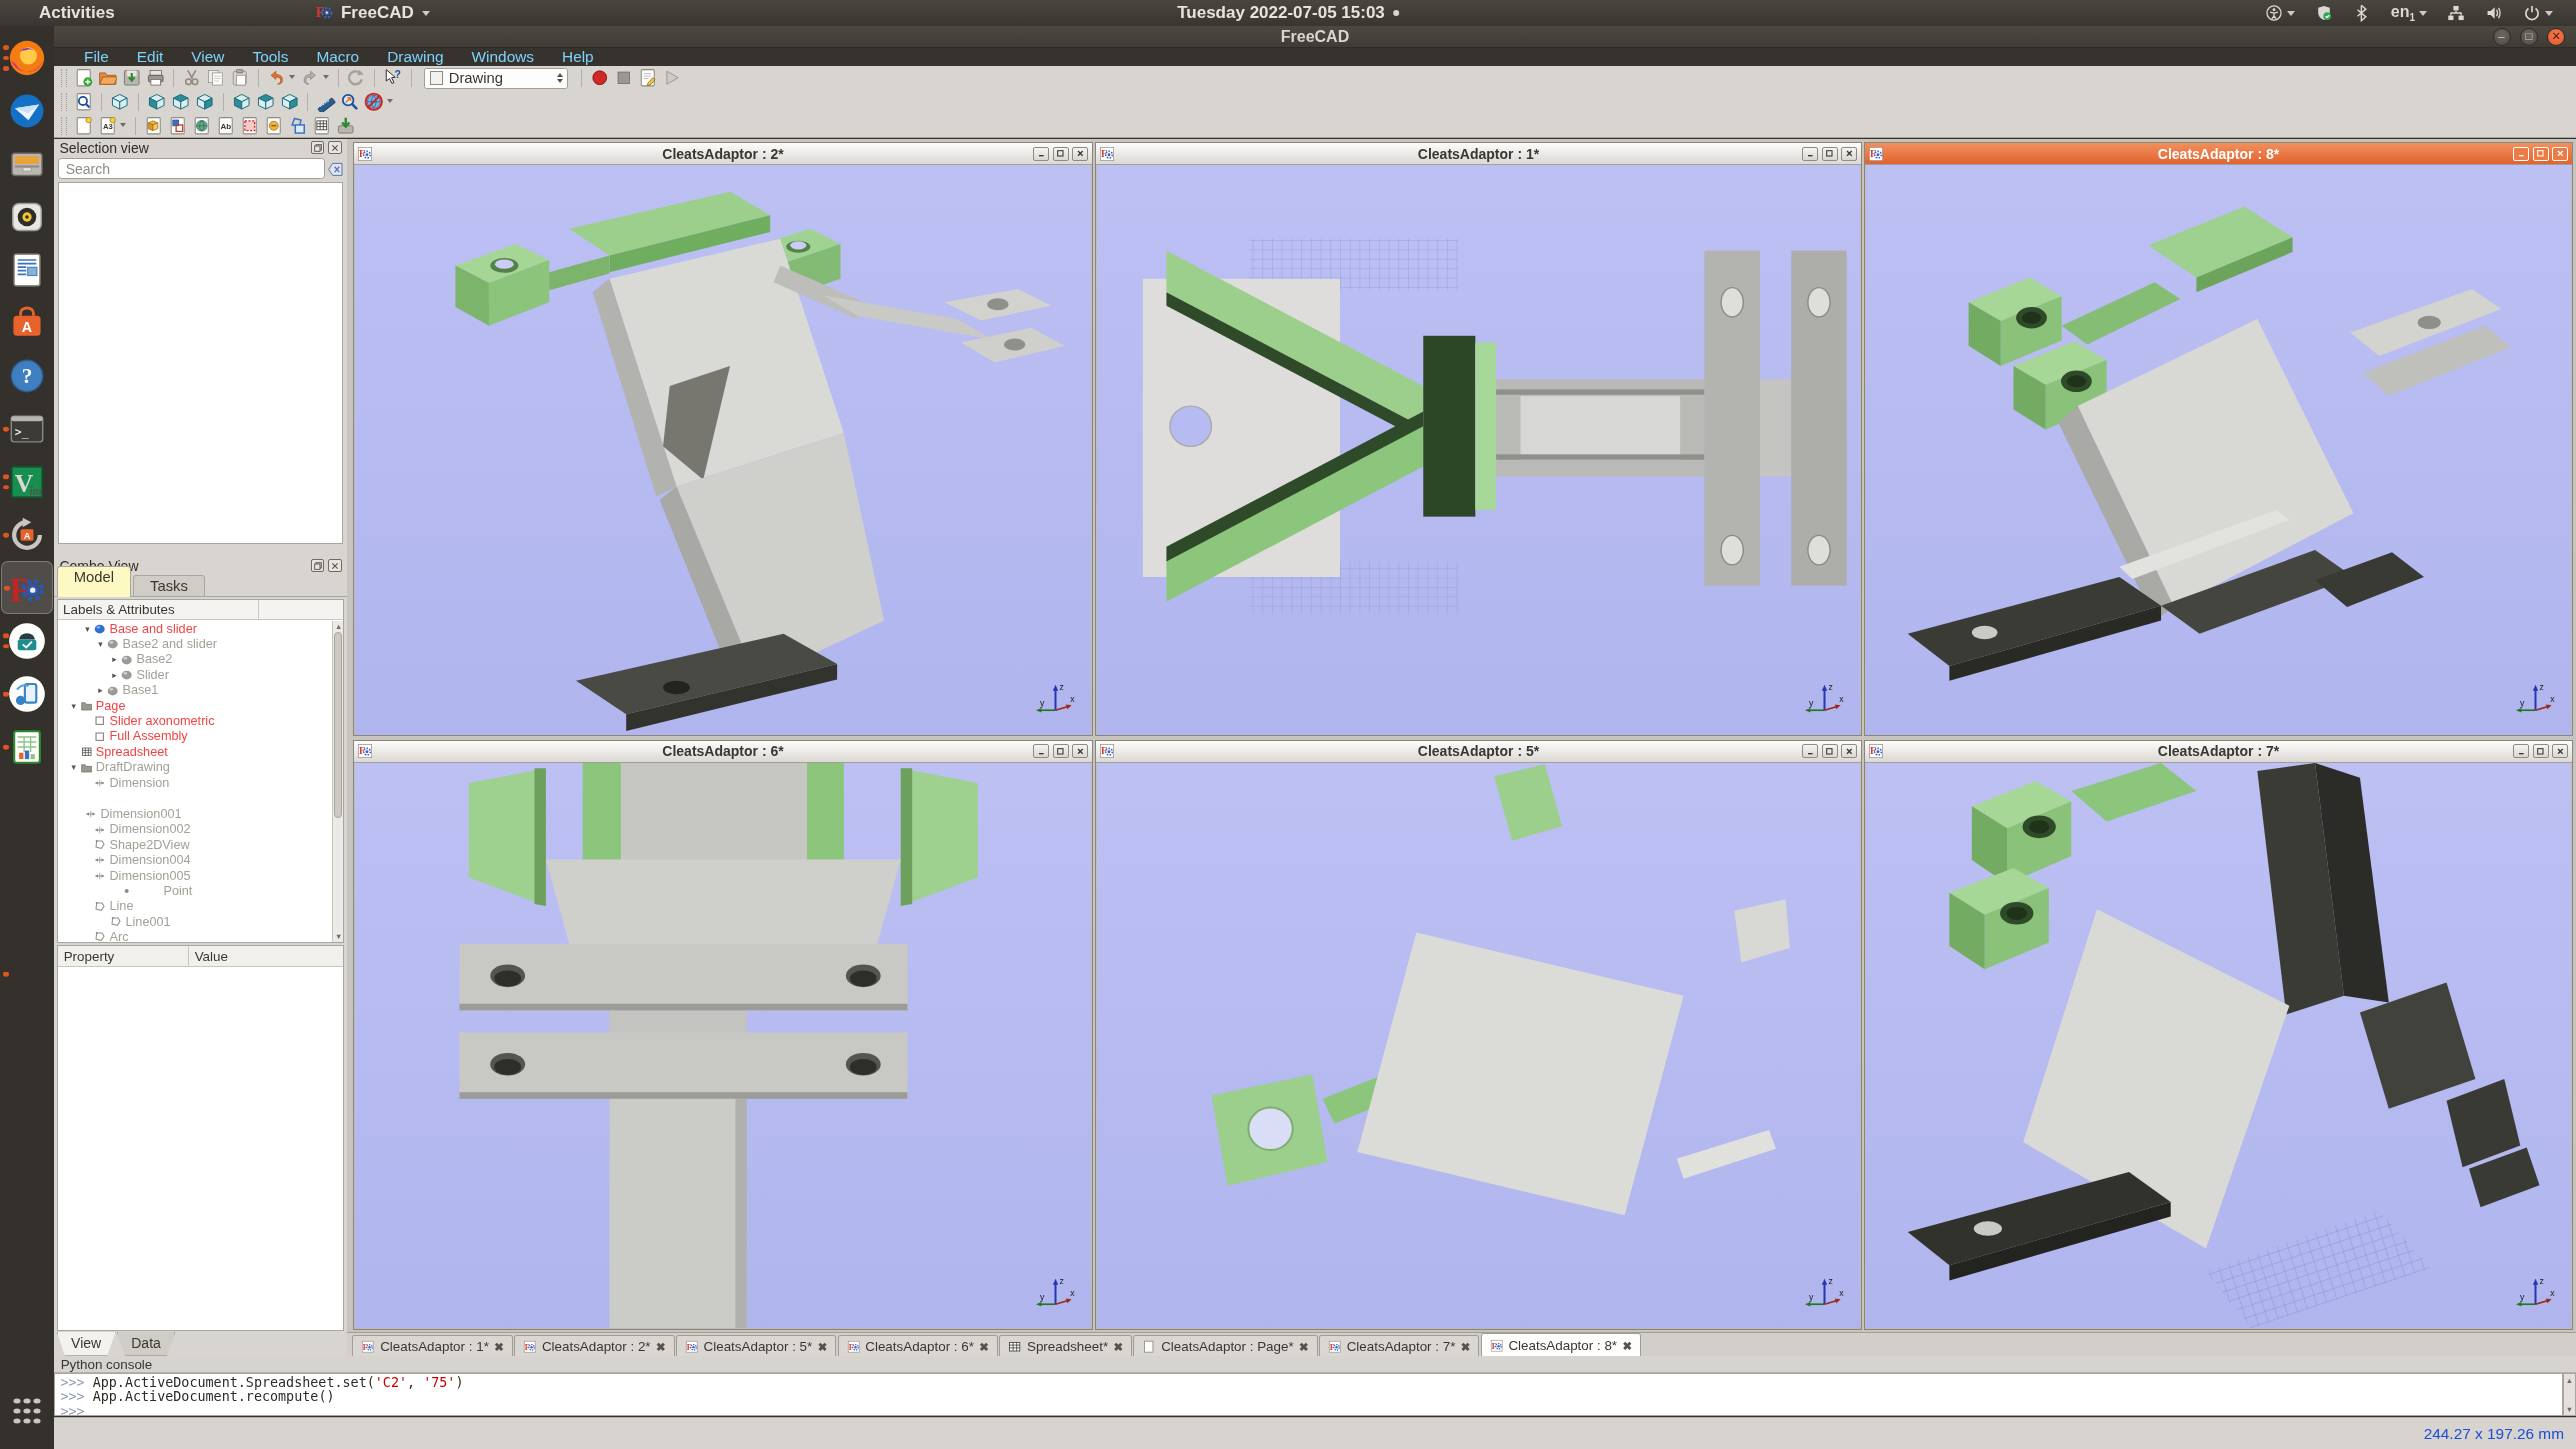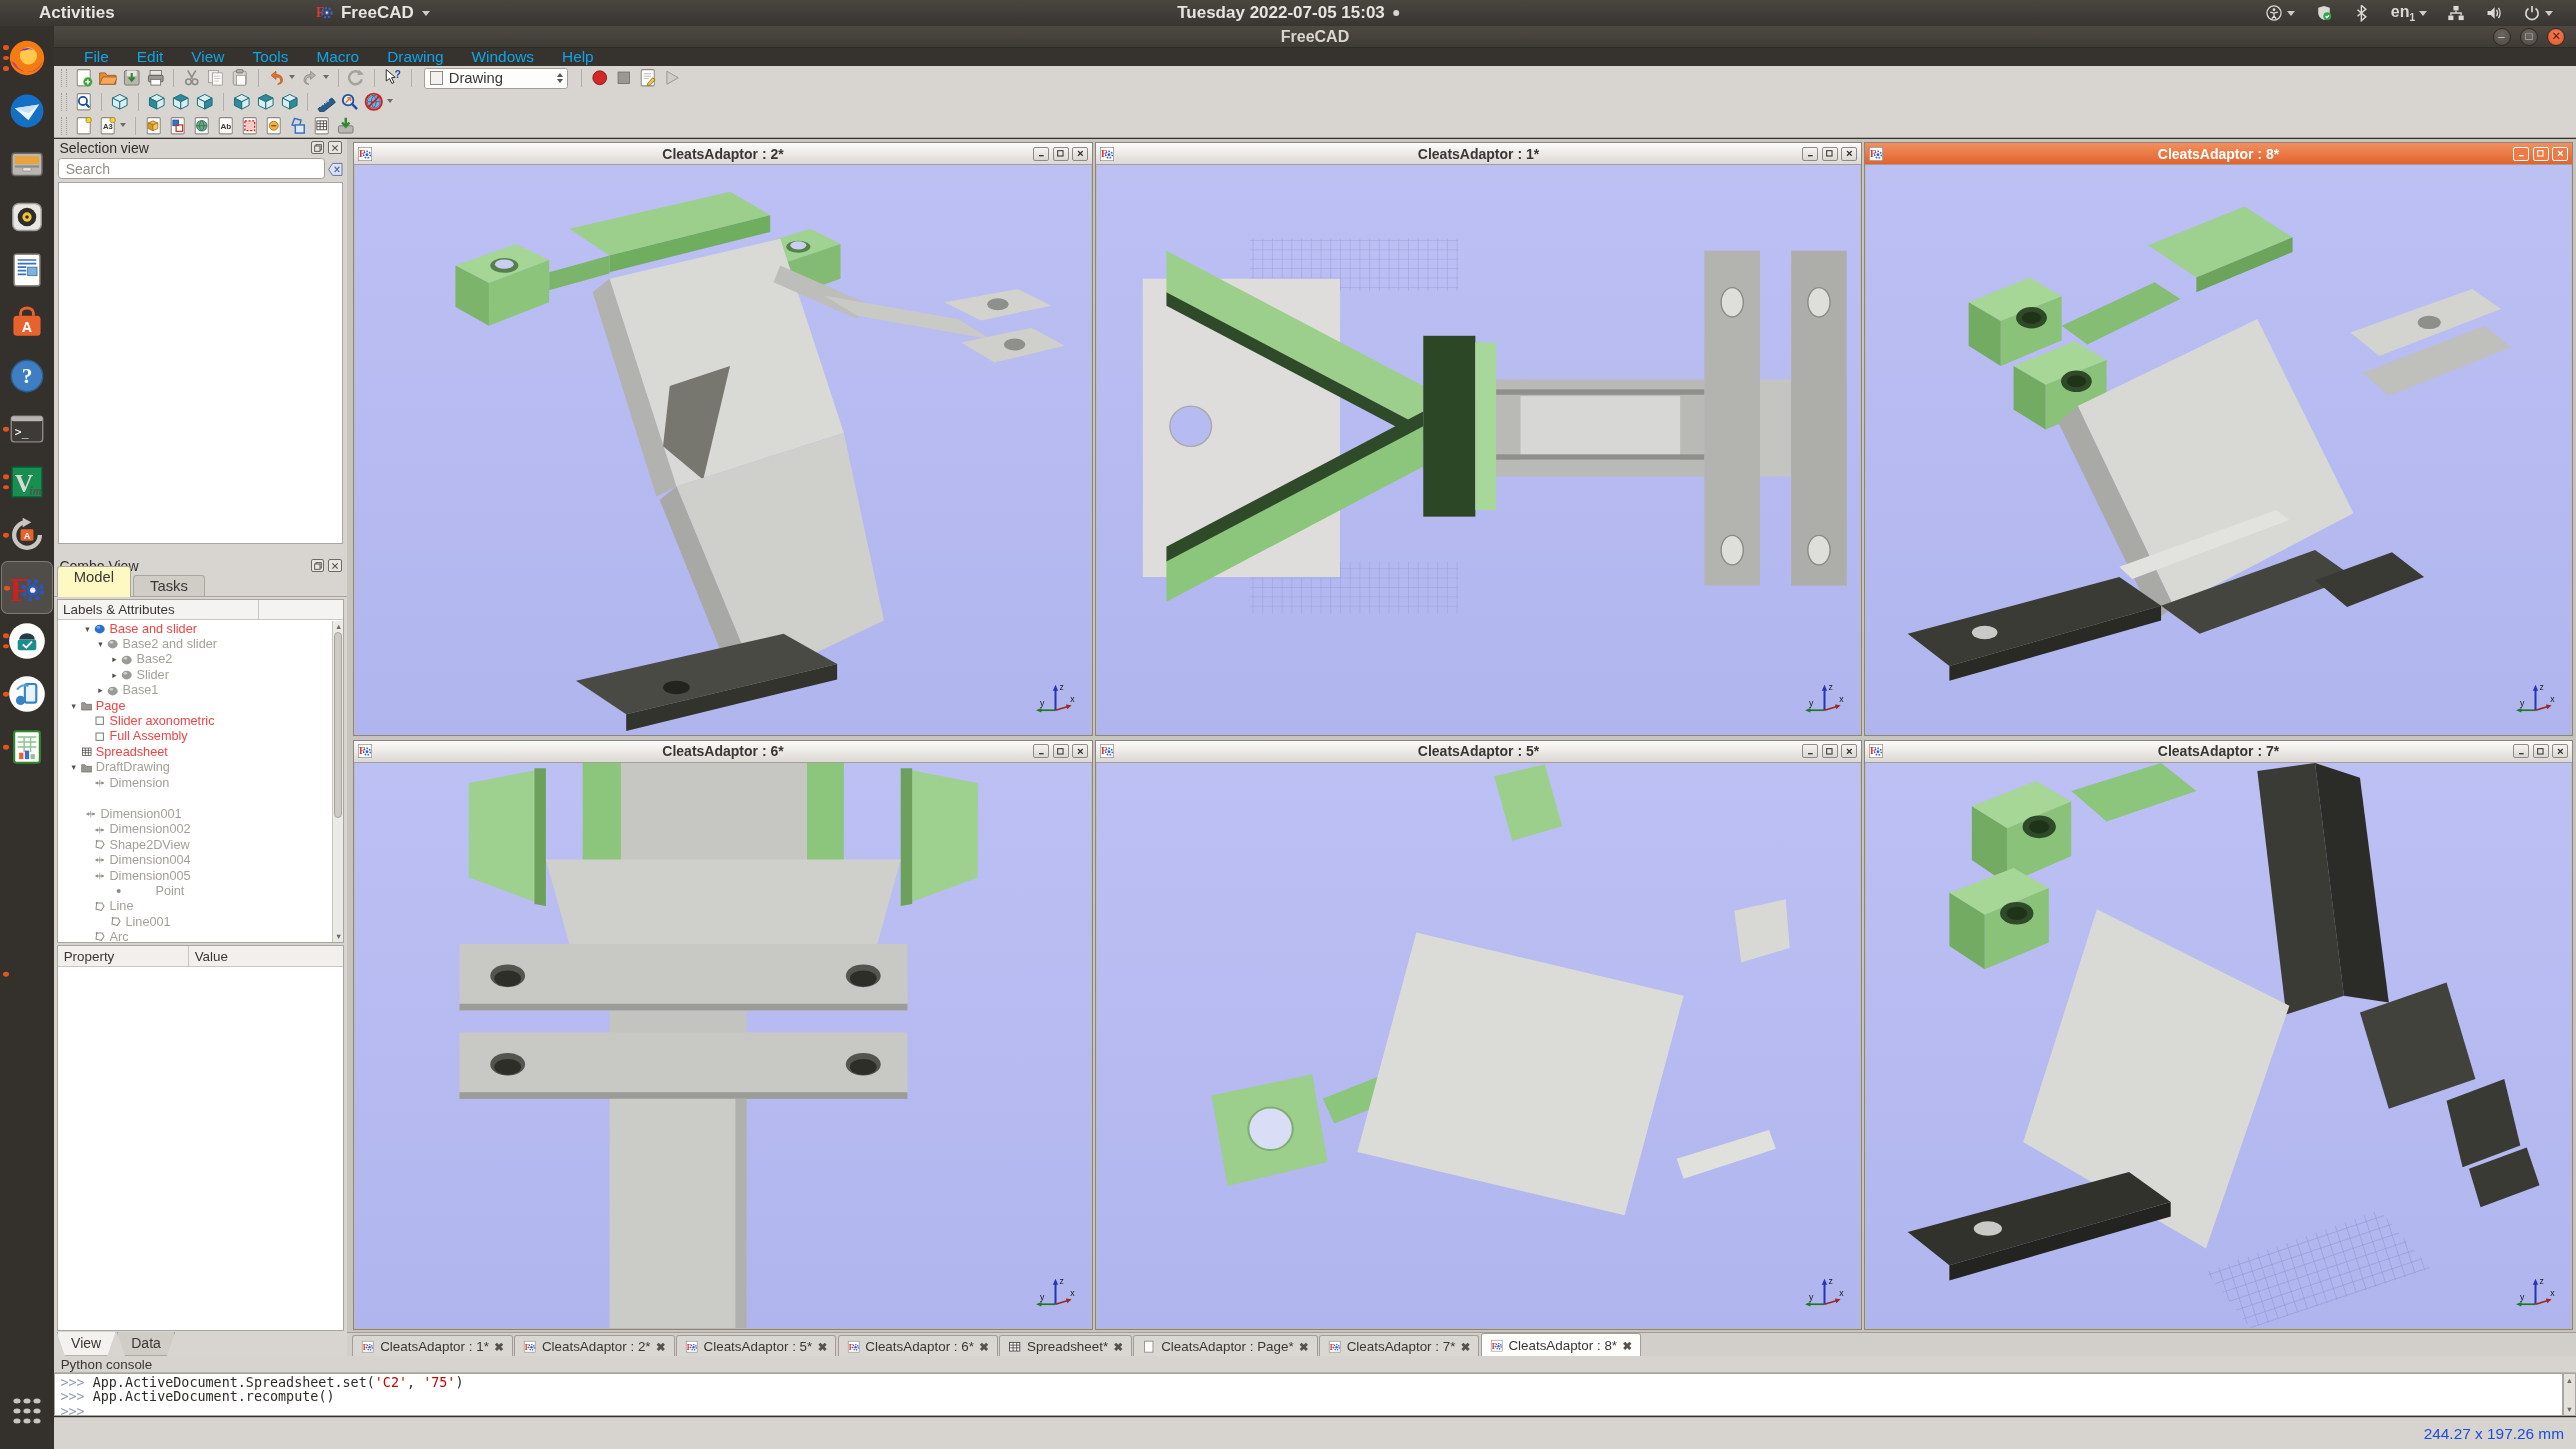--- a/index.html
+++ b/index.html
@@ -30,21 +30,21 @@
   .dock-bottom{margin-top:auto;margin-bottom:12px;}
 
   
   .fc-titlebar{position:absolute;left:54px;top:26px;width:2522px;height:22px;background:linear-gradient(#4d4942,#3f3b35);border-bottom:0.7px solid #2e2b27;}
   .fc-title{position:absolute;left:50%;top:2px;transform:translateX(-50%);color:#d9d6d0;font-size:16px;font-weight:bold;}
   .fc-winbtns{position:absolute;right:10.7px;top:2px;display:flex;gap:9.4px;}
   .circ-btn{width:18px;height:18px;border-radius:50%;background:radial-gradient(circle at 50% 35%,#6b665e,#4e4a43);border:0.7px solid #2d2a26;color:#d8d5cf;display:flex;align-items:center;justify-content:center;font-size:11.4px;line-height:1;}
   .circ-btn.close{background:radial-gradient(circle at 50% 35%,#f07c50,#e2572b);color:#5c1d08;}
 
   .menubar{position:absolute;left:54px;top:48px;width:2522px;height:18px;background:#36332e;display:flex;align-items:center;padding-left:16px;}
-  .menu-item{color:#0ea5e9;font-size:15.4px;padding:0 14px;}
+  .menu-item{color:#7dd3fc;font-size:15.4px;padding:0 14px;}
 
   .toolzone{position:absolute;left:54px;top:66px;width:2522px;height:72px;background:#d8d4cf;border-bottom:0.7px solid #aaa69f;}
   .toolrow{display:flex;align-items:center;height:24px;padding-left:2.7px;}
   .grip{width:6.7px;height:17.4px;margin:0 4px;border-left:1.3px dotted #a29e97;border-right:1.3px dotted #a29e97;}
   .tbtn{position:relative;width:24px;height:22px;display:flex;align-items:center;justify-content:center;border-radius:2.7px;flex:none;}
   .tbtn svg{width:19.5px;height:19.5px;}
   .tbtn .dd{position:absolute;right:-6.7px;top:8px;border-left:3.4px solid transparent;border-right:3.4px solid transparent;border-top:4px solid #6e6a64;}
   .tbtn.hasdd{margin-right:9.4px;}
   .tsep{width:0.7px;height:17.4px;background:#b2aea8;margin:0 6px;flex:none;}
   .wb-select{display:flex;align-items:center;width:144px;height:21px;background:#fdfdfc;border:0.7px solid #a39f98;border-radius:2.7px;margin:0 6.7px;padding-left:4.7px;font-size:14.8px;color:#3a3733;}
@@ -911,21 +911,21 @@
               <span class="ticon">
                 <svg viewBox="0 0 17 17" width="100%" height="100%">
                   <path d="M2 9 H15" stroke="#8f8b84" stroke-width="1.4"></path>
                   <polygon points="2,9 6,6.5 6,11.5" fill="#8f8b84"></polygon>
                   <polygon points="15,9 11,6.5 11,11.5" fill="#8f8b84"></polygon>
                   <path d="M8.5 4 V14" stroke="#8f8b84"></path>
                 </svg>
               </span>
               <span class="tlabel">Dimension005</span>
             </div>
-            <div class="trow dim" style="padding-left: 17px; gap: 27px;">
+            <div class="trow dim" style="padding-left: 25px; gap: 27px;">
               <span class="arr"></span>
               <span class="ticon">
                 <svg viewBox="0 0 17 17" width="100%" height="100%">
                   <circle cx="8.5" cy="9" r="3" fill="#8a8a86"></circle>
                 </svg>
               </span>
               <span class="tlabel">Point</span>
             </div>
             <div class="trow dim" style="padding-left: 25px;">
               <span class="arr"></span>

